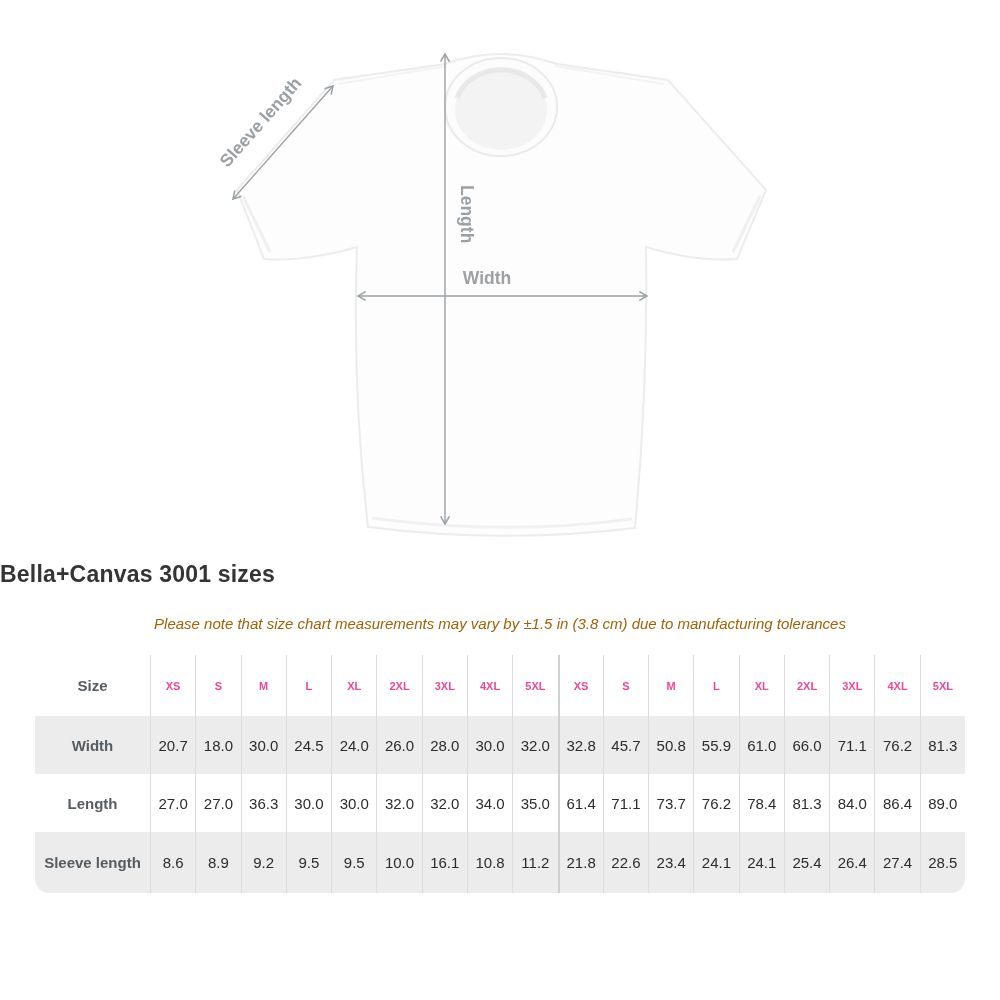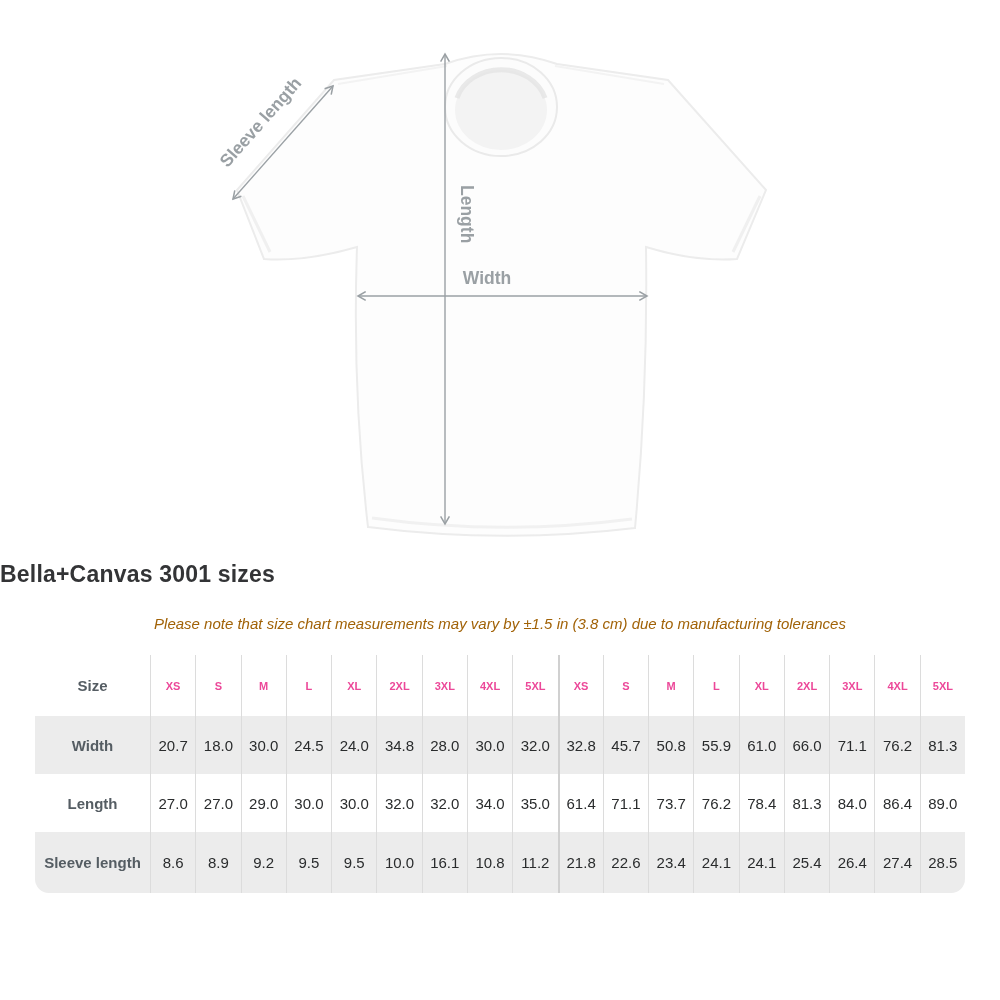--- a/index.html
+++ b/index.html
@@ -106,31 +106,31 @@
       <div class="cell hcell">XS</div><div class="cell hcell">S</div><div class="cell hcell">M</div><div class="cell hcell">L</div><div class="cell hcell">XL</div><div class="cell hcell">2XL</div><div class="cell hcell">3XL</div><div class="cell hcell">4XL</div><div class="cell hcell">5XL</div></div>
       <div class="cgroup metric">
         
       <div class="cell hcell">XS</div><div class="cell hcell">S</div><div class="cell hcell">M</div><div class="cell hcell">L</div><div class="cell hcell">XL</div><div class="cell hcell">2XL</div><div class="cell hcell">3XL</div><div class="cell hcell">4XL</div><div class="cell hcell">5XL</div></div>
     </div>
 
     <div class="trow tall zebra">
       <div class="cell label">Width</div>
       <div class="cgroup">
         
-      <div class="cell">20.7</div><div class="cell">18.0</div><div class="cell">30.0</div><div class="cell">24.5</div><div class="cell">24.0</div><div class="cell">34.8</div><div class="cell">28.0</div><div class="cell">30.0</div><div class="cell">32.0</div></div>
+      <div class="cell">20.7</div><div class="cell">18.0</div><div class="cell">30.0</div><div class="cell">24.5</div><div class="cell">24.0</div><div class="cell">26.0</div><div class="cell">28.0</div><div class="cell">30.0</div><div class="cell">32.0</div></div>
       <div class="cgroup metric">
         
       <div class="cell">32.8</div><div class="cell">45.7</div><div class="cell">50.8</div><div class="cell">55.9</div><div class="cell">61.0</div><div class="cell">66.0</div><div class="cell">71.1</div><div class="cell">76.2</div><div class="cell">81.3</div></div>
     </div>
 
     <div class="trow tall">
       <div class="cell label">Length</div>
       <div class="cgroup">
         
-      <div class="cell">27.0</div><div class="cell">27.0</div><div class="cell">29.0</div><div class="cell">30.0</div><div class="cell">30.0</div><div class="cell">32.0</div><div class="cell">32.0</div><div class="cell">34.0</div><div class="cell">35.0</div></div>
+      <div class="cell">27.0</div><div class="cell">27.0</div><div class="cell">36.3</div><div class="cell">30.0</div><div class="cell">30.0</div><div class="cell">32.0</div><div class="cell">32.0</div><div class="cell">34.0</div><div class="cell">35.0</div></div>
       <div class="cgroup metric">
         
       <div class="cell">61.4</div><div class="cell">71.1</div><div class="cell">73.7</div><div class="cell">76.2</div><div class="cell">78.4</div><div class="cell">81.3</div><div class="cell">84.0</div><div class="cell">86.4</div><div class="cell">89.0</div></div>
     </div>
 
     <div class="trow zebra">
       <div class="cell label">Sleeve length</div>
       <div class="cgroup">
         
       <div class="cell">8.6</div><div class="cell">8.9</div><div class="cell">9.2</div><div class="cell">9.5</div><div class="cell">9.5</div><div class="cell">10.0</div><div class="cell">16.1</div><div class="cell">10.8</div><div class="cell">11.2</div></div>

